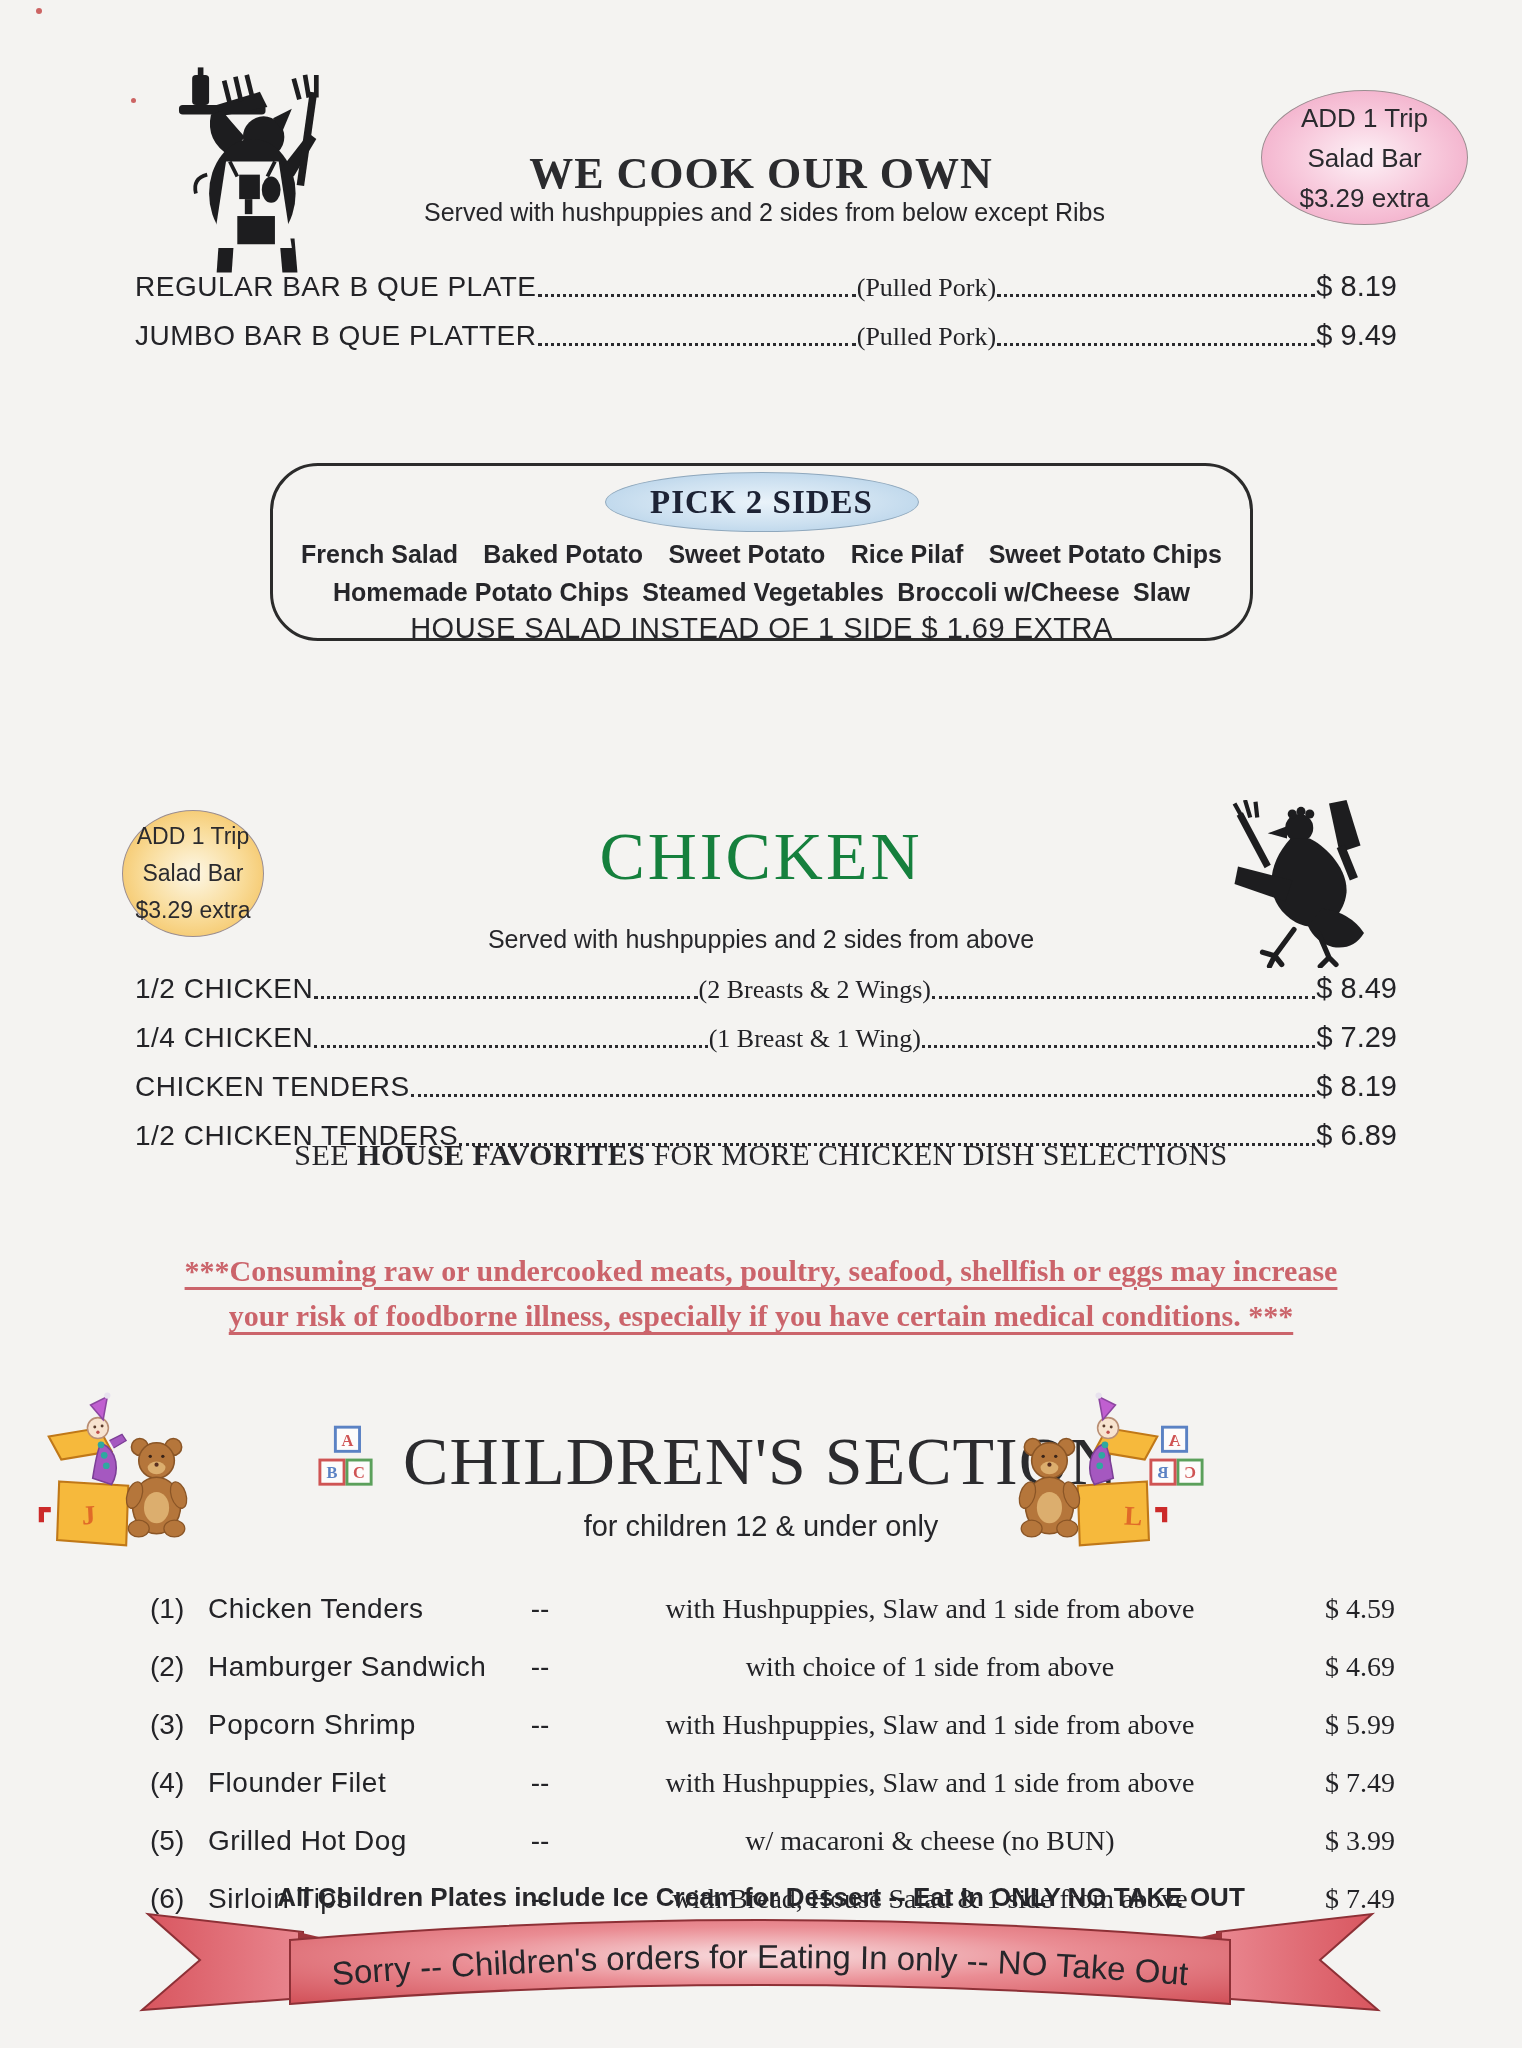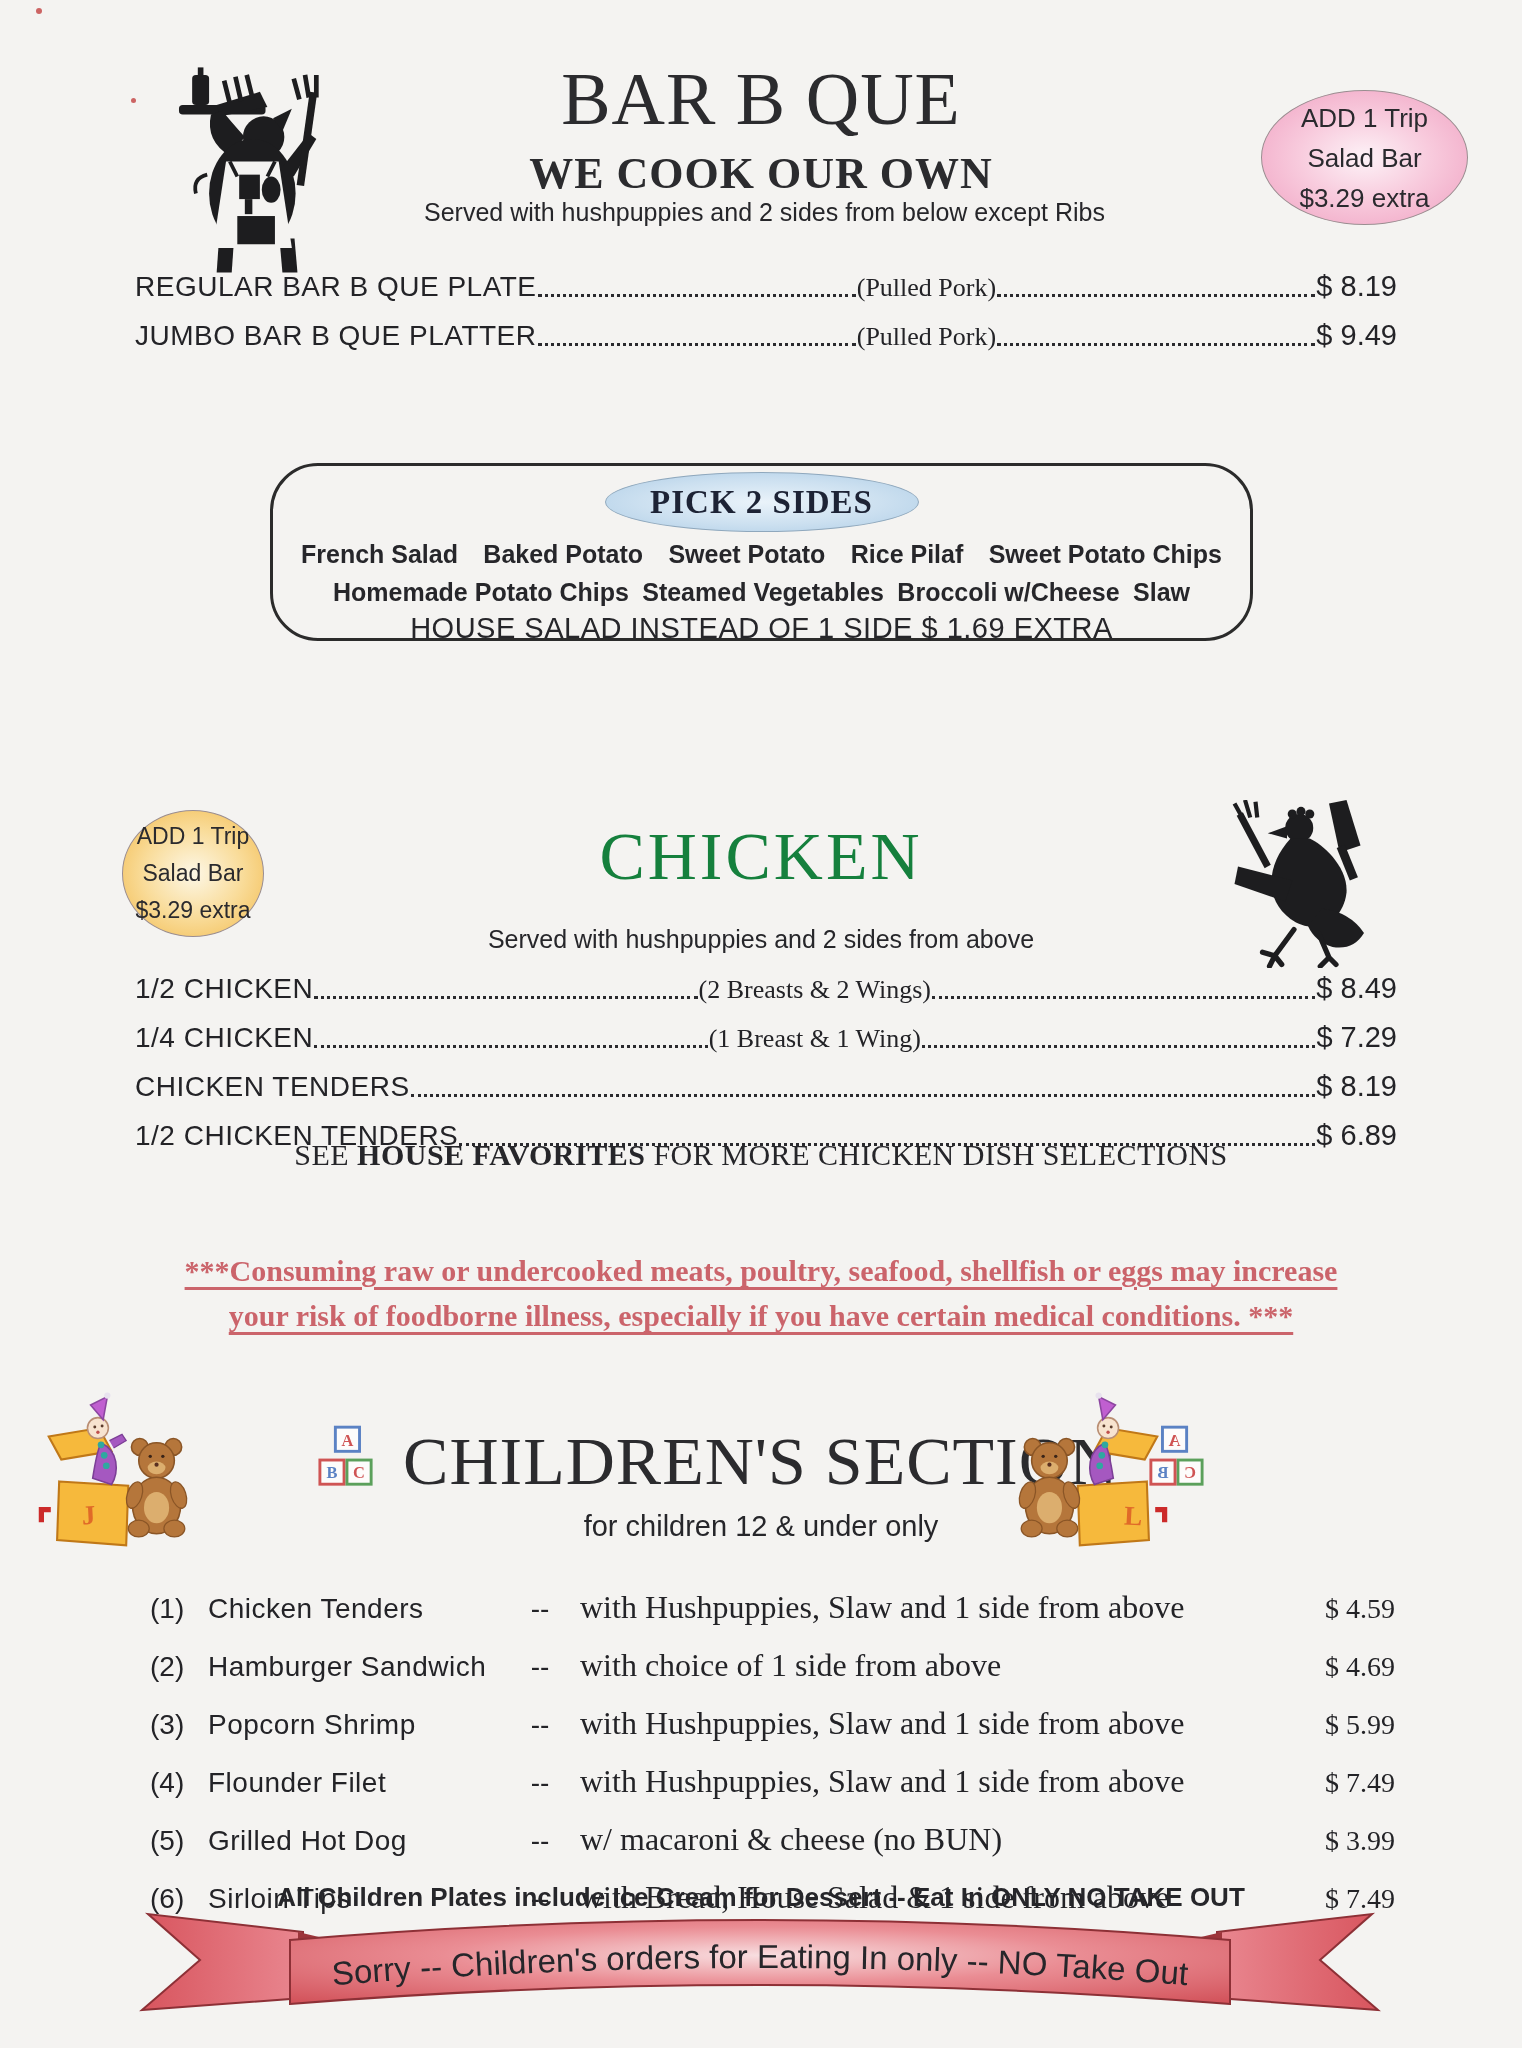--- a/index.html
+++ b/index.html
@@ -62,21 +62,21 @@
   
   .children-head{top:1422px;display:flex;justify-content:center;align-items:center;gap:28px;left:0;right:0;position:absolute;}
   .children-title{font-family:"Liberation Serif",serif;font-size:68px;color:#2b2b2e;line-height:1;letter-spacing:1px;}
   .children-sub{top:1510px;font-size:29px;color:#26262a;}
   .clist{left:150px;width:1245px;top:1573px;}
   .crow{display:flex;align-items:flex-end;height:50px;padding-bottom:8px;}
   .crow span{line-height:1;}
   .cnum{width:58px;font-size:28px;}
   .cname{width:292px;font-size:28px;letter-spacing:.5px;}
   .cdash{width:80px;text-align:center;font-size:28px;}
-  .cdesc{flex:1;font-family:"Liberation Serif",serif;font-size:32px;white-space:nowrap;}
+  .cdesc{flex:1;text-align:center;font-family:"Liberation Serif",serif;font-size:28px;white-space:nowrap;}
   .cprice{width:115px;text-align:right;font-family:"Liberation Serif",serif;font-size:28px;}
   .children-note{top:1882px;font-size:26px;font-weight:bold;color:#26262a;}
   .banner-wrap{left:138px;top:1912px;width:1244px;height:104px;}
 </style>
 </head>
 <body>
 
 <div class="page">
 
   <div class="speck" style="left:36px;top:8px;"></div>
@@ -103,21 +103,20 @@
     <polygon points="38,55 66,55 73,101 31,101" fill="#f4f3f1"></polygon>
     <g fill="#1d1d1f">
       <rect x="45" y="62" width="11" height="13"></rect>
       <rect x="48" y="75" width="4" height="8"></rect>
       <ellipse cx="62" cy="70" rx="5" ry="7"></ellipse>
       <rect x="44" y="84" width="20" height="15"></rect>
       <path d="M40,55 l4,8 M64,55 l-4,8" stroke="#1d1d1f" stroke-width="2"></path>
     </g>
   </svg>
 
-  <div class="abs center serif bbq-title">BAR B QUE</div>
   <div class="abs center serif bbq-sub">WE COOK OUR OWN</div>
   <div class="abs center bbq-note">Served with  hushpuppies and 2 sides from below except Ribs</div>
 
   <div class="abs badge badge-pink">
     <span>ADD 1 Trip</span>
     <span>Salad Bar</span>
     <span>$3.29 extra</span>
   </div>
 
   <div class="abs mlist" style="top:256px;">

